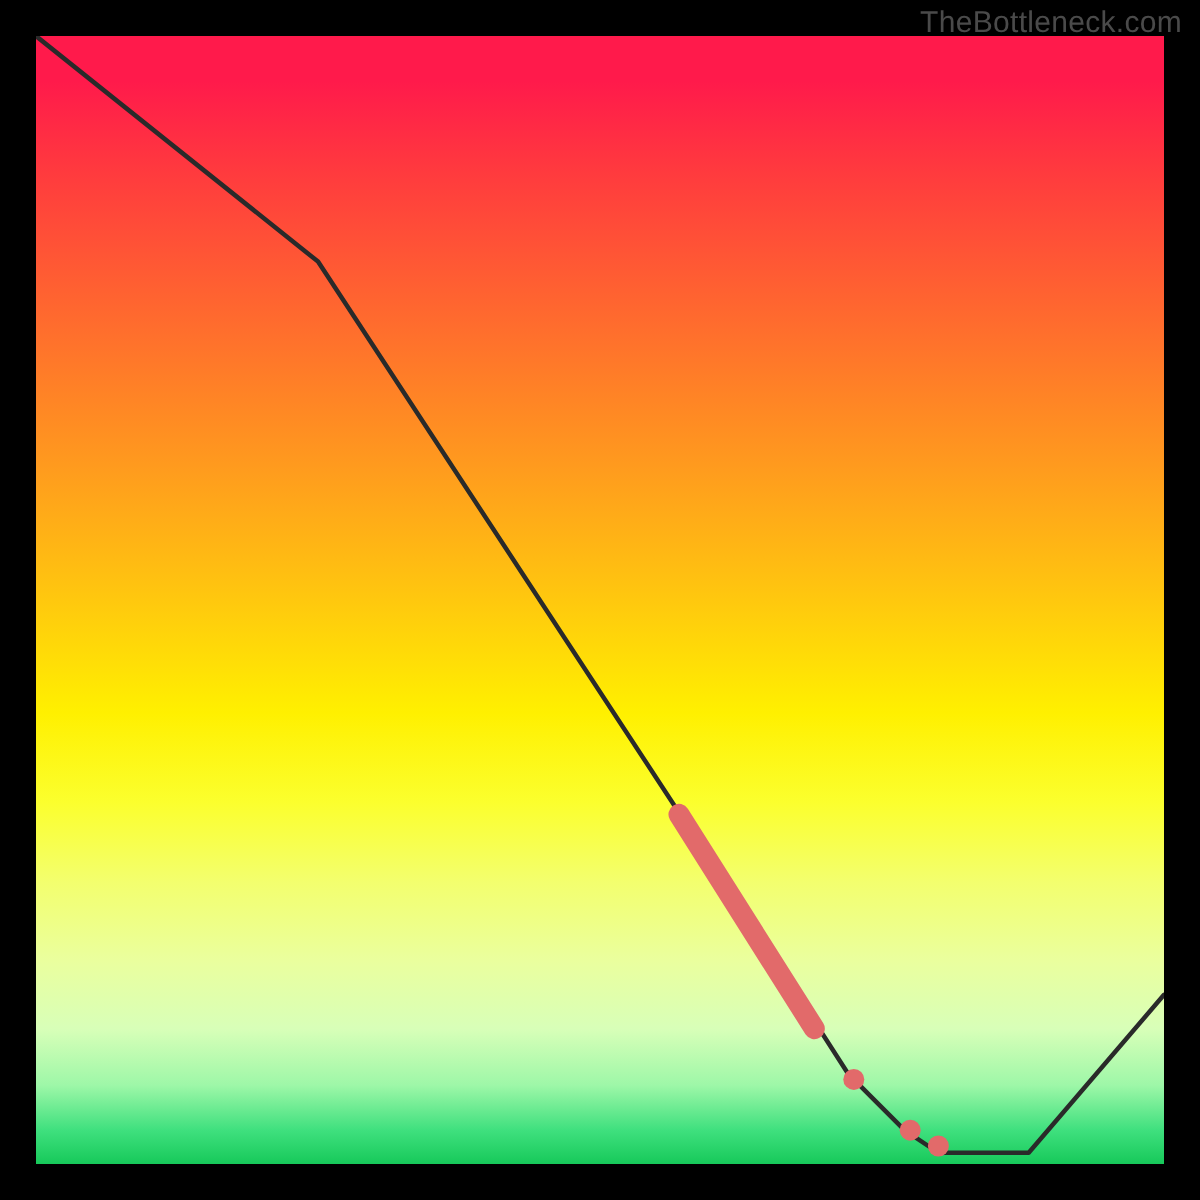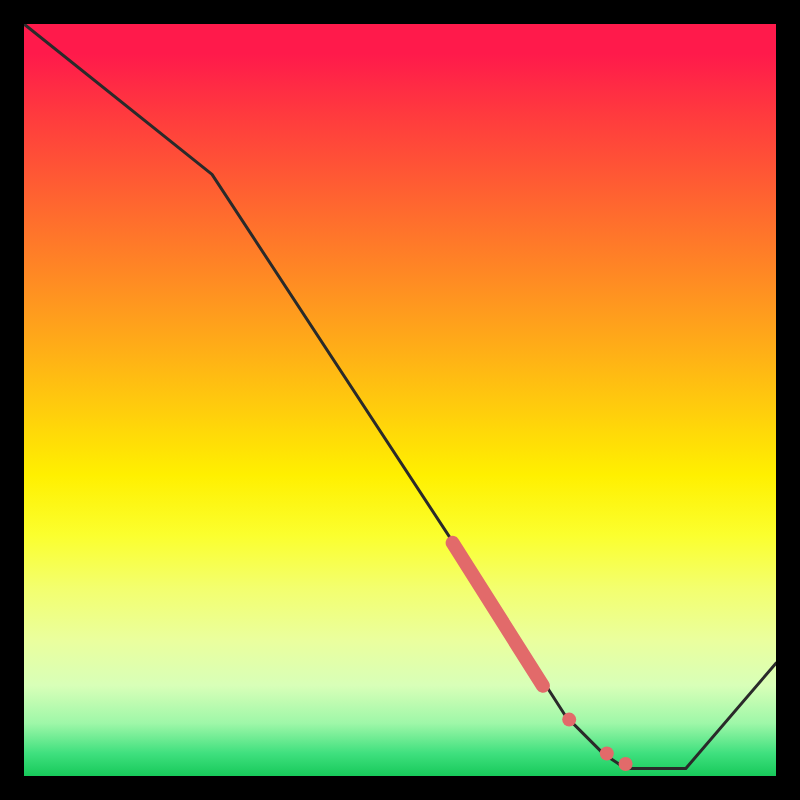--- a/index.html
+++ b/index.html
@@ -77,13 +77,14 @@
       <line id="highlight-seg" stroke="#e26a6a" stroke-width="14" stroke-linecap="round" x1="428.64" y1="518.88" x2="518.88" y2="661.76"></line>
 
       <g id="markers">
           <circle cx="545.1999999999999" cy="695.6" r="7" fill="#e26a6a"></circle>
           <circle cx="582.8000000000001" cy="729.44" r="7" fill="#e26a6a"></circle>
           <circle cx="601.6" cy="739.968" r="7" fill="#e26a6a"></circle>
         </g>
     </svg>
   </div>
 
+  <div class="watermark">TheBottleneck.com</div>
 </div>
 
 </body></html>

